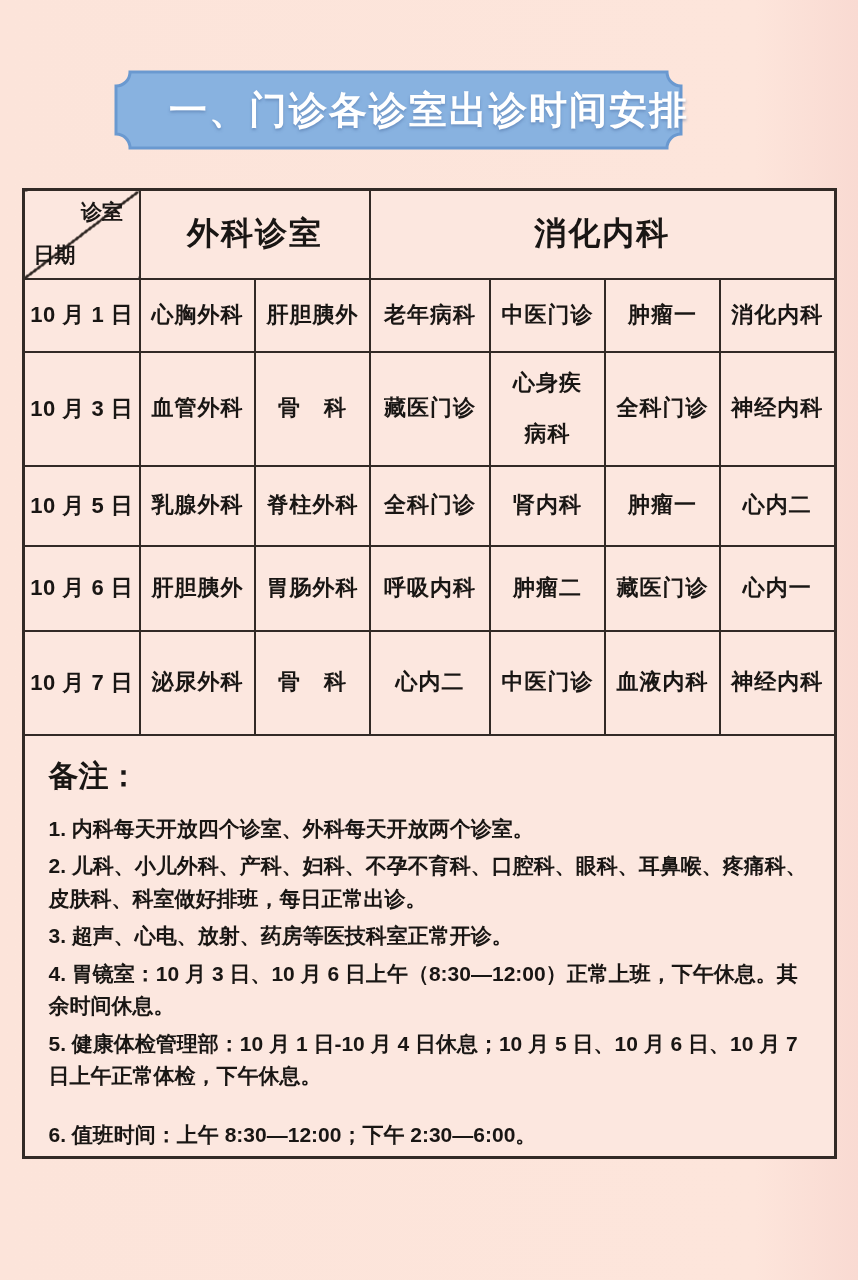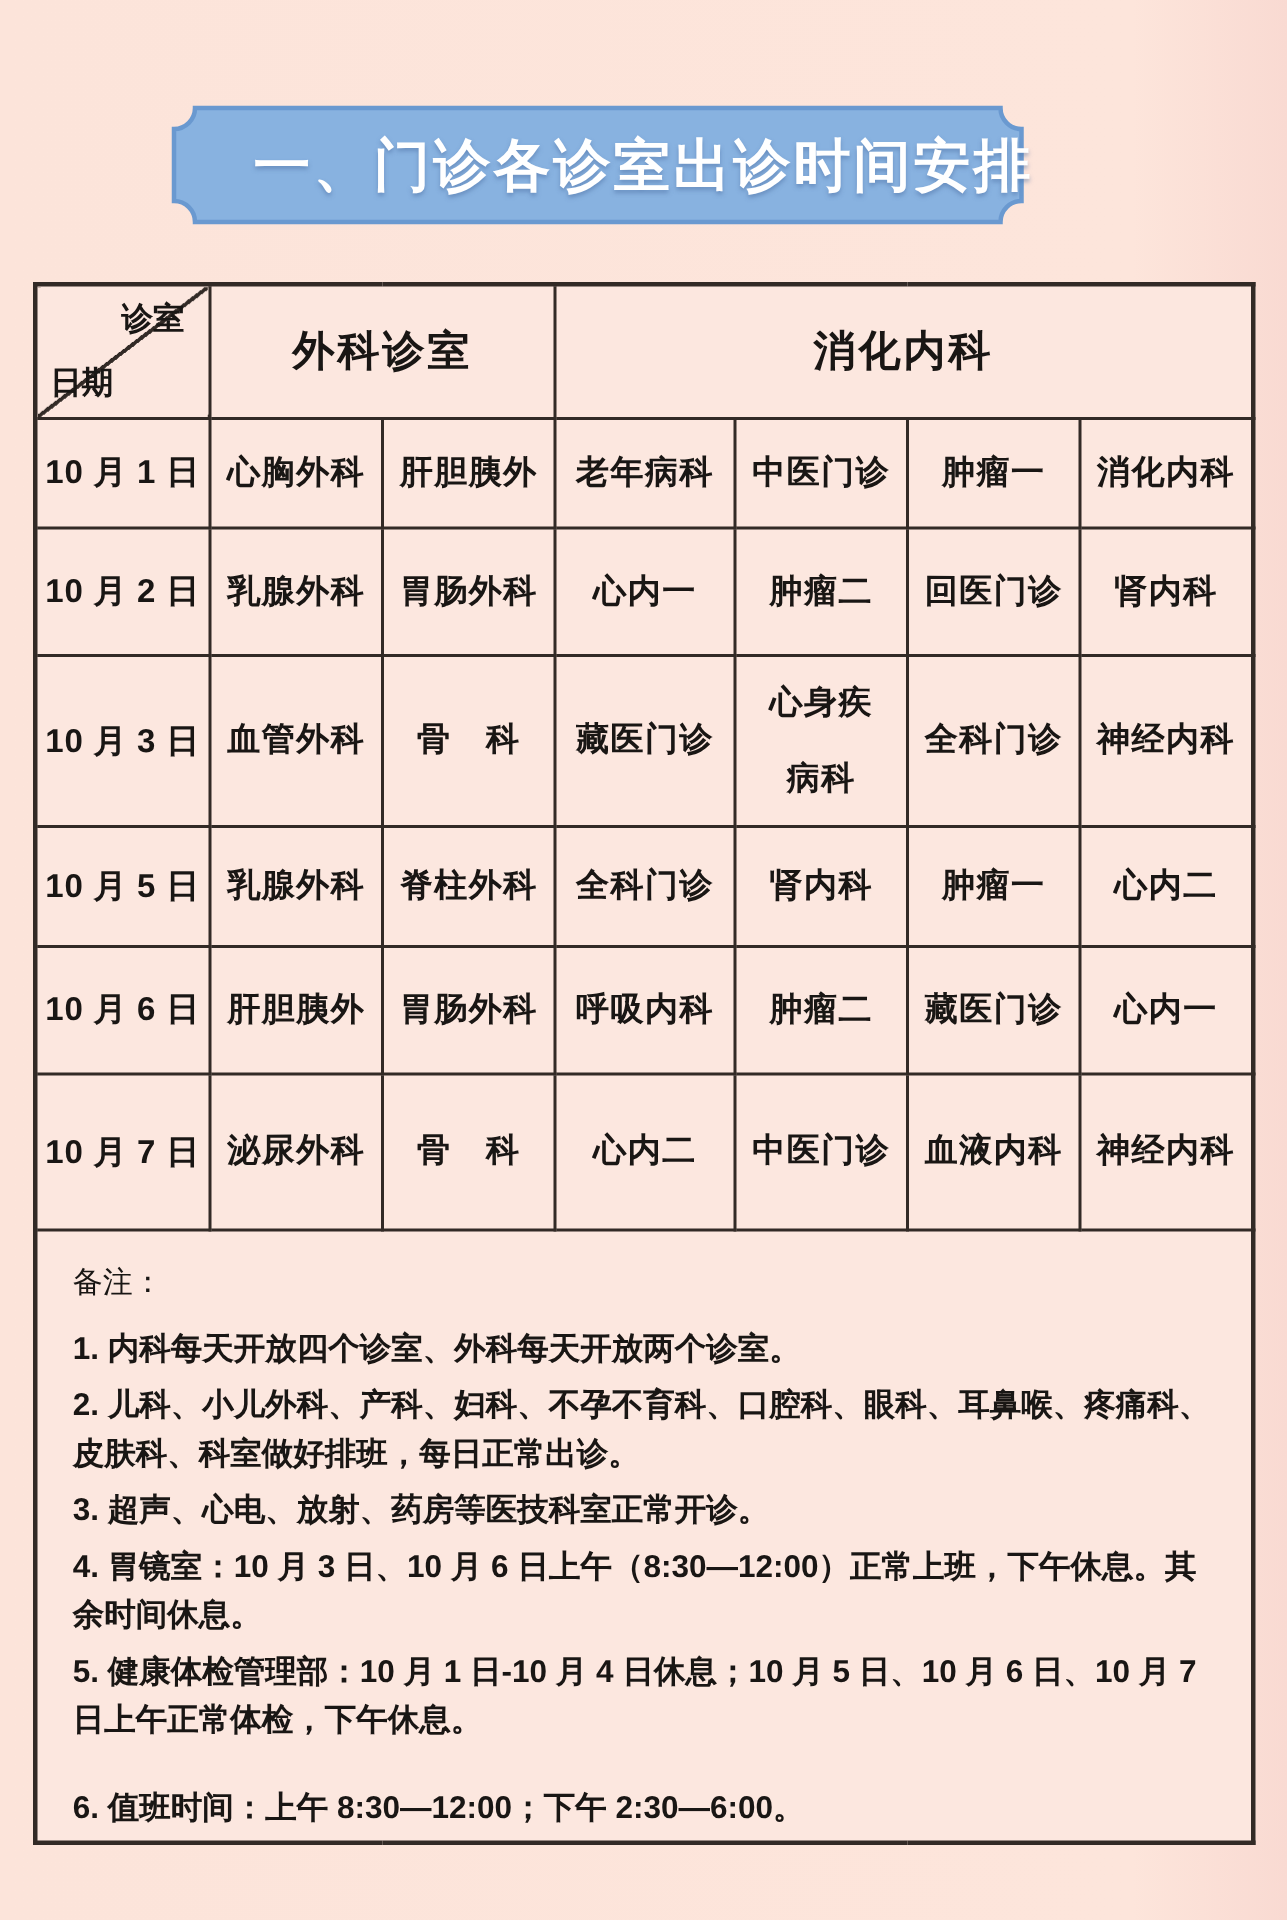--- a/index.html
+++ b/index.html
@@ -27,21 +27,21 @@
     border-collapse: collapse; table-layout: fixed;
     border: 3px solid #322a26;
     background: #fce7df;
   }
   .schedule th, .schedule td {
     border: 2.4px solid #322a26;
     color: #191614; font-weight: 700;
     text-align: center; vertical-align: middle;
     padding: 0;
   }
-  .group-cell { font-size: 28px; letter-spacing: 2px; }
+  .group-cell { font-size: 32px; letter-spacing: 2px; }
   .date-cell  { font-size: 22px; letter-spacing: 0.5px; }
   .sched-cell { font-size: 22px; letter-spacing: 1px; white-space: pre-line; line-height: 2.3; }
 
   tr.hrow  { height: 89px; }
   tr.row-1 { height: 73px; }
   tr.row-2 { height: 85px; }
   tr.row-3 { height: 114px; }
   tr.row-4 { height: 91px; }
   tr.row-5 { height: 80px; }
   tr.row-6 { height: 85px; }
@@ -59,21 +59,21 @@
   }
   th.diag .corner-tr { position: absolute; top: 7px; right: 16px;  font-size: 21px; }
   th.diag .corner-bl { position: absolute; bottom: 9px; left: 9px; font-size: 21px; }
 
   
   td.notes {
     text-align: left; vertical-align: top;
     padding: 16px 22px 0 24px;
     font-size: 21px;
   }
-  .notes-label { margin: 4px 0 16px; font-size: 20px; font-weight: 400; }
+  .notes-label { margin: 4px 0 16px; font-size: 30px; font-weight: 700; }
   .note-item   { margin: 0 0 5px; line-height: 1.55; font-weight: 700; }
   .note-item.gap-top { margin-top: 26px; }
 </style>
 </head>
 <body>
 
 <div class="page">
 
   <div class="banner">
     <svg width="565" height="76" viewBox="0 0 565 76" aria-hidden="true">
@@ -106,29 +106,20 @@
     <tr class="row-1">
       <td class="date-cell">10 月 1 日</td>
       <td class="sched-cell">心胸外科</td>
       <td class="sched-cell">肝胆胰外</td>
       <td class="sched-cell">老年病科</td>
       <td class="sched-cell">中医门诊</td>
       <td class="sched-cell">肿瘤一</td>
       <td class="sched-cell">消化内科</td>
     </tr>
 
-    <tr class="row-2">
-      <td class="date-cell">10 月 2 日</td>
-      <td class="sched-cell">乳腺外科</td>
-      <td class="sched-cell">胃肠外科</td>
-      <td class="sched-cell">心内一</td>
-      <td class="sched-cell">肿瘤二</td>
-      <td class="sched-cell">回医门诊</td>
-      <td class="sched-cell">肾内科</td>
-    </tr>
 
     <tr class="row-3">
       <td class="date-cell">10 月 3 日</td>
       <td class="sched-cell">血管外科</td>
       <td class="sched-cell">骨　科</td>
       <td class="sched-cell">藏医门诊</td>
       <td class="sched-cell">心身疾
 病科</td>
       <td class="sched-cell">全科门诊</td>
       <td class="sched-cell">神经内科</td>

